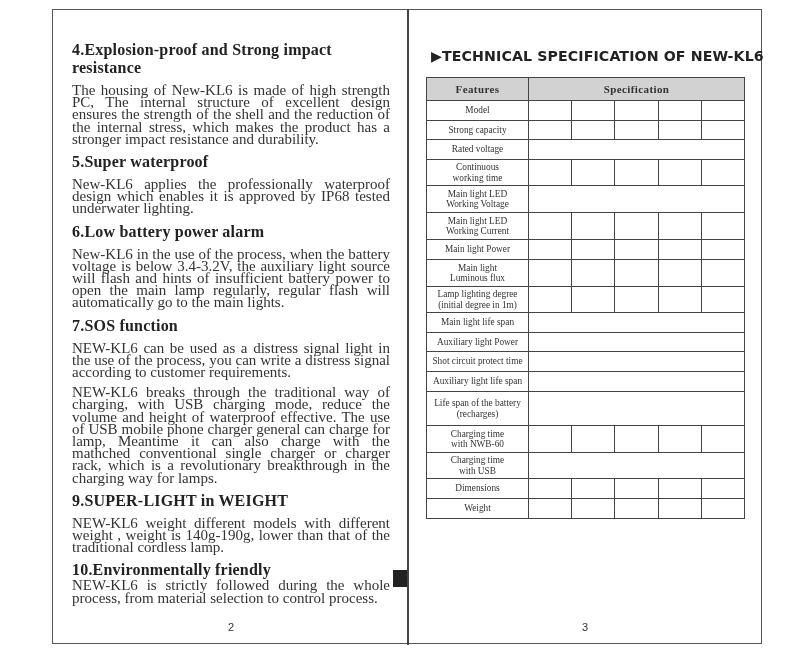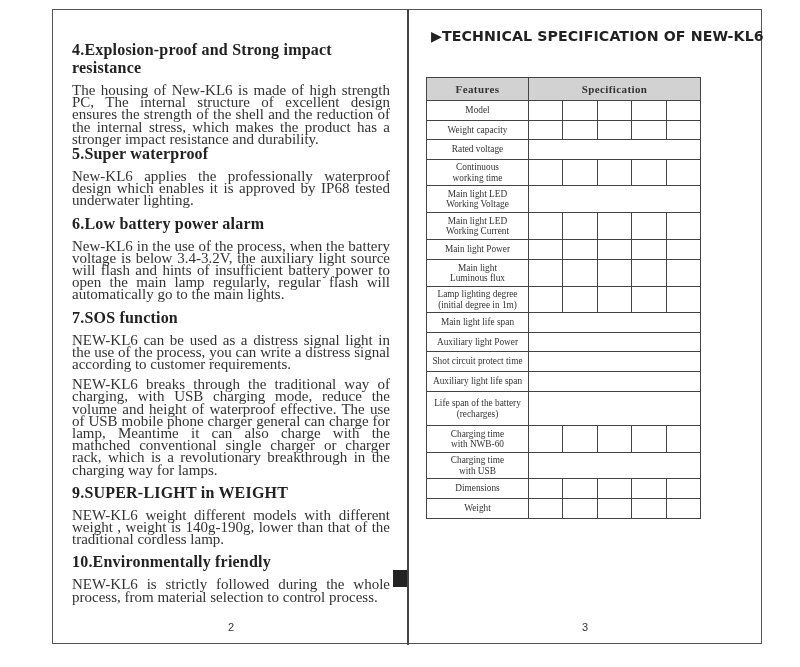--- a/index.html
+++ b/index.html
@@ -4,59 +4,59 @@
 <style>
   html, body { margin: 0; padding: 0; background: #ffffff; }
   body { width: 800px; height: 667px; position: relative; overflow: hidden; font-family: "Liberation Serif", serif; color: #2a2a2a; }
   .frame { position: absolute; left: 52px; top: 9px; width: 710px; height: 635px; border: 1.5px solid #555; box-sizing: border-box; }
   .divider { position: absolute; left: 407px; top: 9px; width: 1.5px; height: 636px; background: #444; }
   .tab-mark { position: absolute; left: 393px; top: 570px; width: 14px; height: 17px; background: #222; }
   .page-num { position: absolute; top: 621px; font-family: "Liberation Sans", sans-serif; font-size: 11px; color: #333; }
   .left-page { position: absolute; left: 72px; top: 41px; width: 318px; }
   .sec-title { font-weight: bold; font-size: 16px; color: #222; margin: 0; letter-spacing: 0.2px; }
   .sec-body { font-size: 15px; line-height: 12.2px; text-align: justify; text-align-last: left; margin: 0; color: #333; }
-  .right-title { position: absolute; left: 431px; top: 28px; font-family: "DejaVu Sans", sans-serif; font-weight: bold; font-size: 14.2px; color: #222; letter-spacing: 0.1px; white-space: nowrap; }
-  .spec-table { position: absolute; left: 426px; top: 77px; width: 275px; border-collapse: collapse; table-layout: fixed; }
+  .right-title { position: absolute; left: 431px; top: 48px; font-family: "DejaVu Sans", sans-serif; font-weight: bold; font-size: 14.2px; color: #222; letter-spacing: 0.1px; white-space: nowrap; }
+  .spec-table { position: absolute; left: 426px; top: 77px; width: 319px; border-collapse: collapse; table-layout: fixed; }
   .spec-table td, .spec-table th { border: 1.2px solid #444; padding: 0; font-weight: normal; font-size: 9.3px; line-height: 10.5px; color: #333; text-align: center; vertical-align: middle; }
   .spec-table th { background: #d2d2d2; font-weight: bold; font-size: 11px; color: #333; letter-spacing: 0.4px; }
   .spec-table col.feat { width: 102px; }
 </style>
 </head>
 <body>
 
 <div class="frame"></div>
 <div class="divider"></div>
 <div class="tab-mark"></div>
 
 <div class="left-page" id="left-page">
     <div style="margin-top: 0px;">
       <div class="sec-title" style="margin-bottom: 7px;">4.Explosion-proof and Strong impact resistance</div>
       <p class="sec-body">The housing of New-KL6 is made of high strength PC, The internal structure of excellent design ensures the strength of the shell and the reduction of the internal stress, which makes the product has a stronger impact resistance and durability.</p>
     </div>
-    <div style="">
+    <div style="margin-top: 8px;">
       <div class="sec-title" style="margin-bottom: 7px;">5.Super waterproof</div>
       <p class="sec-body">New-KL6 applies the professionally waterproof design which enables it is approved by IP68 tested underwater lighting.</p>
     </div>
     <div style="margin-top: 8px;">
       <div class="sec-title" style="margin-bottom: 7px;">6.Low battery power alarm</div>
       <p class="sec-body">New-KL6 in the use of the process, when the battery voltage is below 3.4-3.2V, the auxiliary light source will flash and hints of insufficient battery power to open the main lamp regularly, regular flash will automatically go to the main lights.</p>
     </div>
     <div style="margin-top: 8px;">
       <div class="sec-title" style="margin-bottom: 7px;">7.SOS function</div>
       <p class="sec-body">NEW-KL6 can be used as a distress signal light in the use of the process, you can write a distress signal according to customer requirements.</p>
     </div>
     <div style="margin-top: 8px;">
       <p class="sec-body">NEW-KL6 breaks through the traditional way of charging, with USB charging mode, reduce the volume and height of waterproof effective. The use of USB mobile phone charger general can charge for lamp, Meantime it can also charge with the mathched conventional single charger or charger rack, which is a revolutionary breakthrough in the charging way for lamps.</p>
     </div>
     <div style="margin-top: 8px;">
       <div class="sec-title" style="margin-bottom: 7px;">9.SUPER-LIGHT in WEIGHT</div>
       <p class="sec-body">NEW-KL6 weight different models with different weight , weight is 140g-190g, lower than that of the traditional cordless lamp.</p>
     </div>
     <div style="margin-top: 8px;">
-      <div class="sec-title" style="margin-bottom: 7px;">10.Environmentally friendly</div>
+      <div class="sec-title" style="">10.Environmentally friendly</div>
       <p class="sec-body">NEW-KL6 is strictly followed during the whole process, from material selection to control process.</p>
     </div>
   </div>
 <div class="page-num" style="left:228px">2</div>
 
 <div class="right-title">
   <span>▶</span><span>TECHNICAL SPECIFICATION OF NEW-KL6</span>
 </div>
 
 <table class="spec-table" id="spec-table">
@@ -77,21 +77,21 @@
   <tbody id="spec-body">
       <tr style="height: 20px;">
         <td><span>Model</span></td>
         <td></td>
         <td></td>
         <td></td>
         <td></td>
         <td></td>
       </tr>
       <tr style="height: 19px;">
-        <td><span>Weight capacity</span></td>
+        <td><span>Strong capacity</span></td>
         <td></td>
         <td></td>
         <td></td>
         <td></td>
         <td></td>
       </tr>
       <tr style="height: 20px; margin-top: 24px;">
         <td><span>Rated voltage</span></td>
         <td colspan="5"></td>
       </tr>

